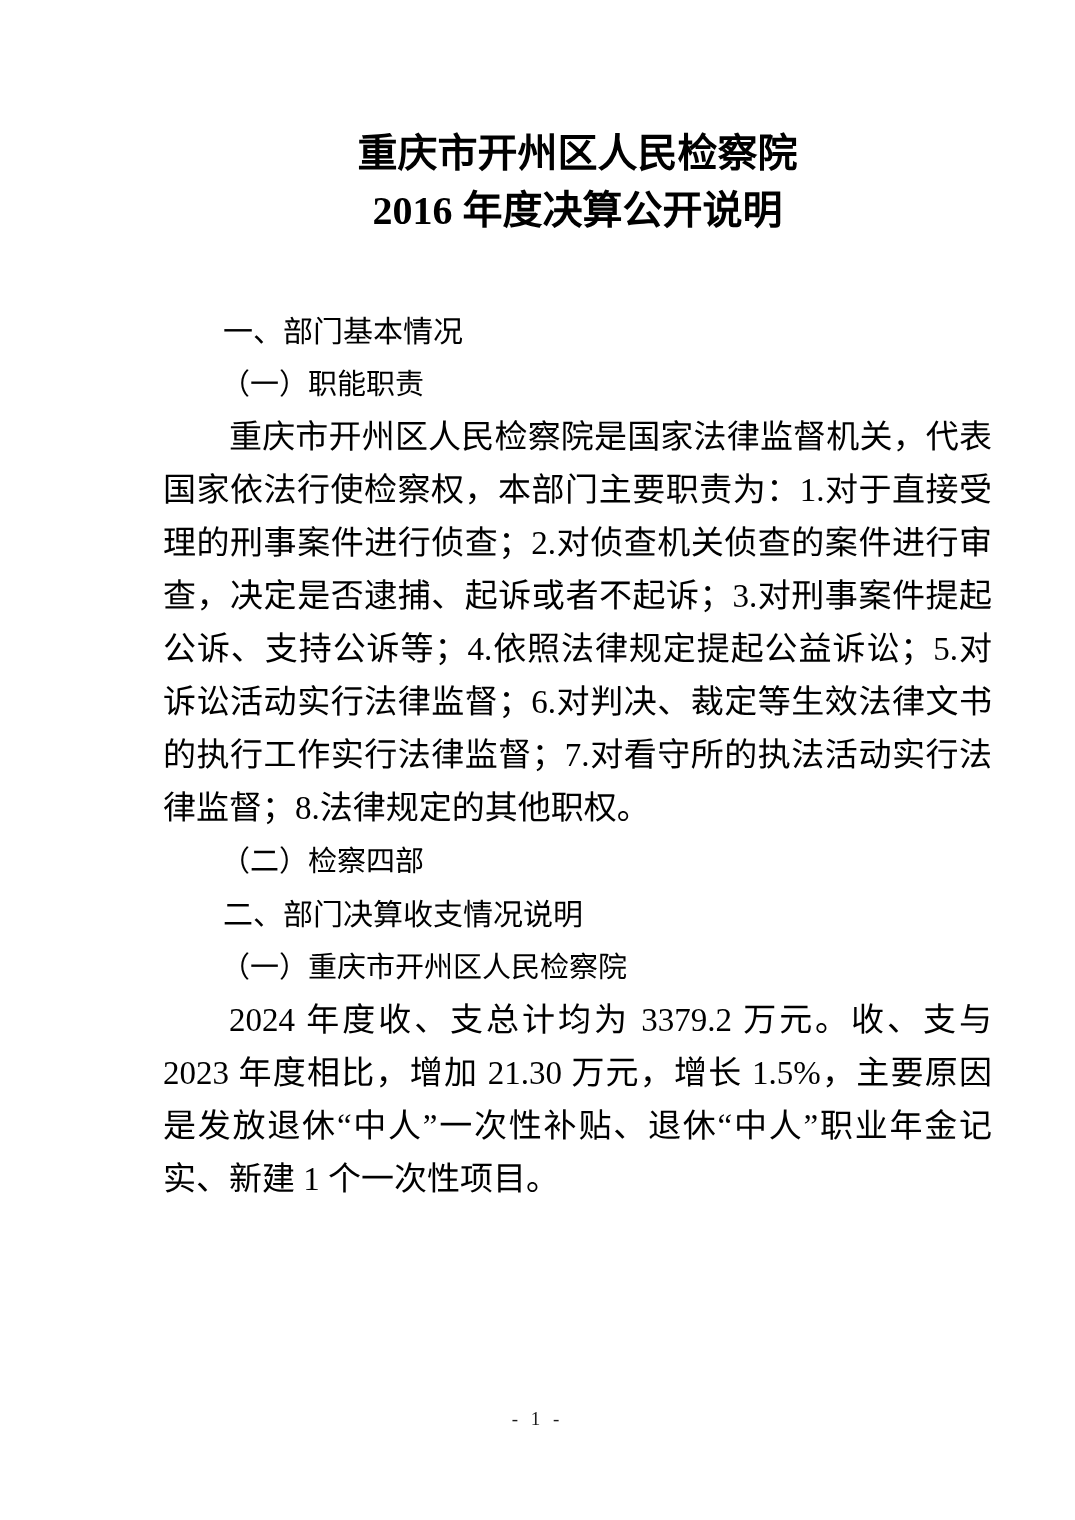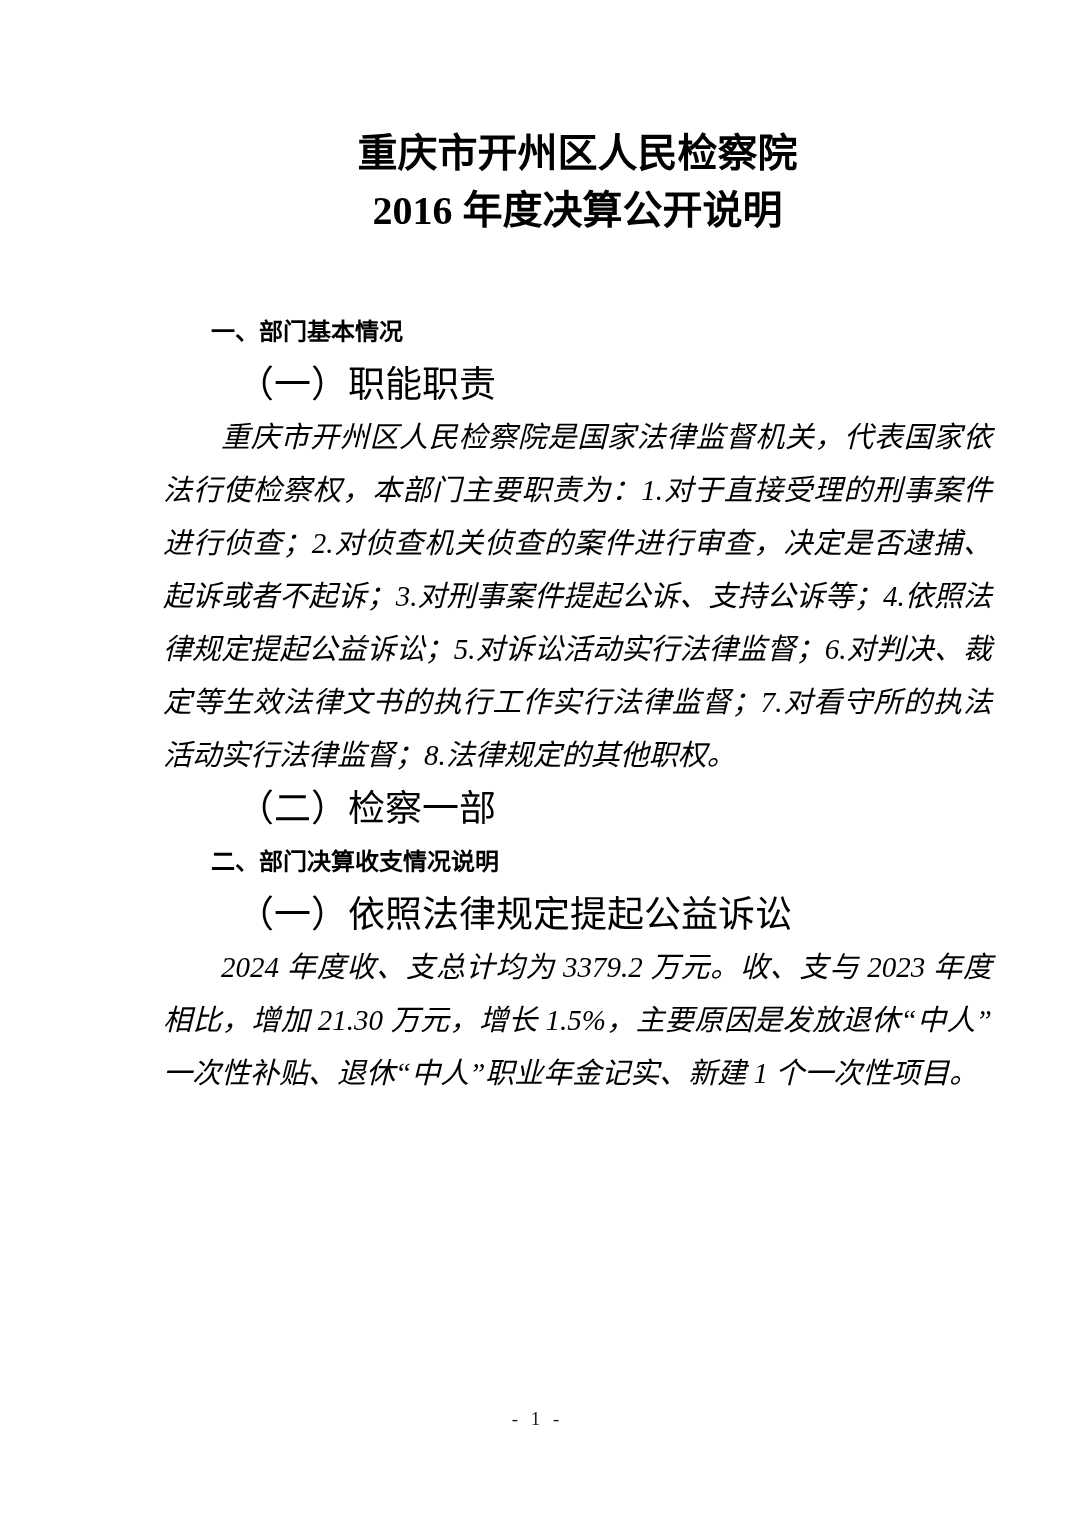--- a/index.html
+++ b/index.html
@@ -31,48 +31,47 @@
   .doc-title .title-line {
     display: block;
     white-space: nowrap;
   }
   .content {
     margin-top: 66px;
   }
   .h1 {
     margin: 0;
     font-family: "Liberation Sans", "DejaVu Sans", sans-serif;
-    font-weight: 700;
-    font-size: 24px;
+    font-weight: 400;
+    font-size: 30px;
     line-height: 53px;
     text-indent: 2em;
     color: #000000;
     white-space: nowrap;
   }
   .h2 {
     margin: 0;
     font-family: "Liberation Serif", "DejaVu Serif", serif;
     font-weight: 400;
-    font-size: 37px;
+    font-size: 29px;
     line-height: 53px;
     text-indent: 2em;
     color: #000000;
     white-space: nowrap;
   }
   .para {
     margin: 0;
     font-family: "Liberation Serif", "DejaVu Serif", serif;
     font-weight: 400;
-    font-size: 29px;
+    font-size: 33px;
     line-height: 53px;
     text-indent: 2em;
     text-align: justify;
     text-justify: inter-ideograph;
     color: #000000;
-    font-style: italic;
   }
   .footer {
     position: absolute;
     left: 0;
     bottom: 90px;
     width: 100%;
     text-align: center;
     font-family: "Liberation Serif", "DejaVu Serif", serif;
     font-size: 19px;
     letter-spacing: 4px;
@@ -86,21 +85,21 @@
 
   <h1 class="doc-title">
     <span class="title-line">重庆市开州区人民检察院</span>
     <span class="title-line">2016 年度决算公开说明</span>
   </h1>
 
   <div class="content">
     <p class="h1">一、部门基本情况</p>
     <p class="h2">（一）职能职责</p>
     <p class="para">重庆市开州区人民检察院是国家法律监督机关，代表国家依法行使检察权，本部门主要职责为：1.对于直接受理的刑事案件进行侦查；2.对侦查机关侦查的案件进行审查，决定是否逮捕、起诉或者不起诉；3.对刑事案件提起公诉、支持公诉等；4.依照法律规定提起公益诉讼；5.对诉讼活动实行法律监督；6.对判决、裁定等生效法律文书的执行工作实行法律监督；7.对看守所的执法活动实行法律监督；8.法律规定的其他职权。</p>
-    <p class="h2">（二）检察一部</p>
+    <p class="h2">（二）检察四部</p>
     <p class="h1">二、部门决算收支情况说明</p>
-    <p class="h2">（一）依照法律规定提起公益诉讼</p>
+    <p class="h2">（一）重庆市开州区人民检察院</p>
     <p class="para">2024 年度收、支总计均为 3379.2 万元。收、支与 2023 年度相比，增加 21.30 万元，增长 1.5%，主要原因是发放退休“中人”一次性补贴、退休“中人”职业年金记实、新建 1 个一次性项目。</p>
   </div>
 
   <div class="footer">- 1 -</div>
 
 </div>
 
 </body></html>

